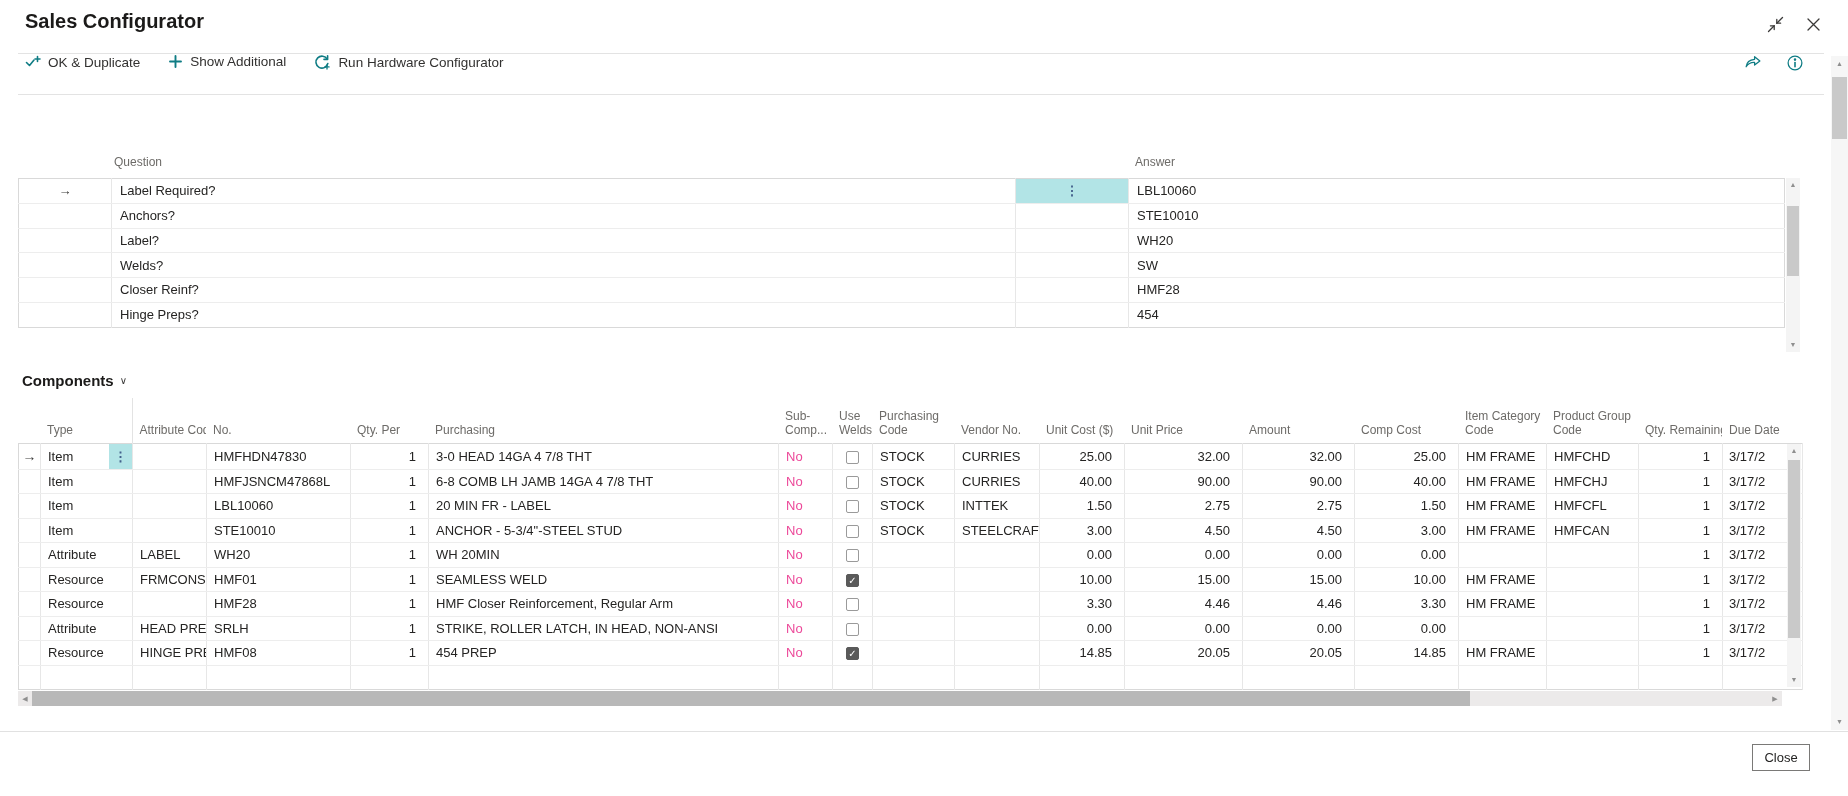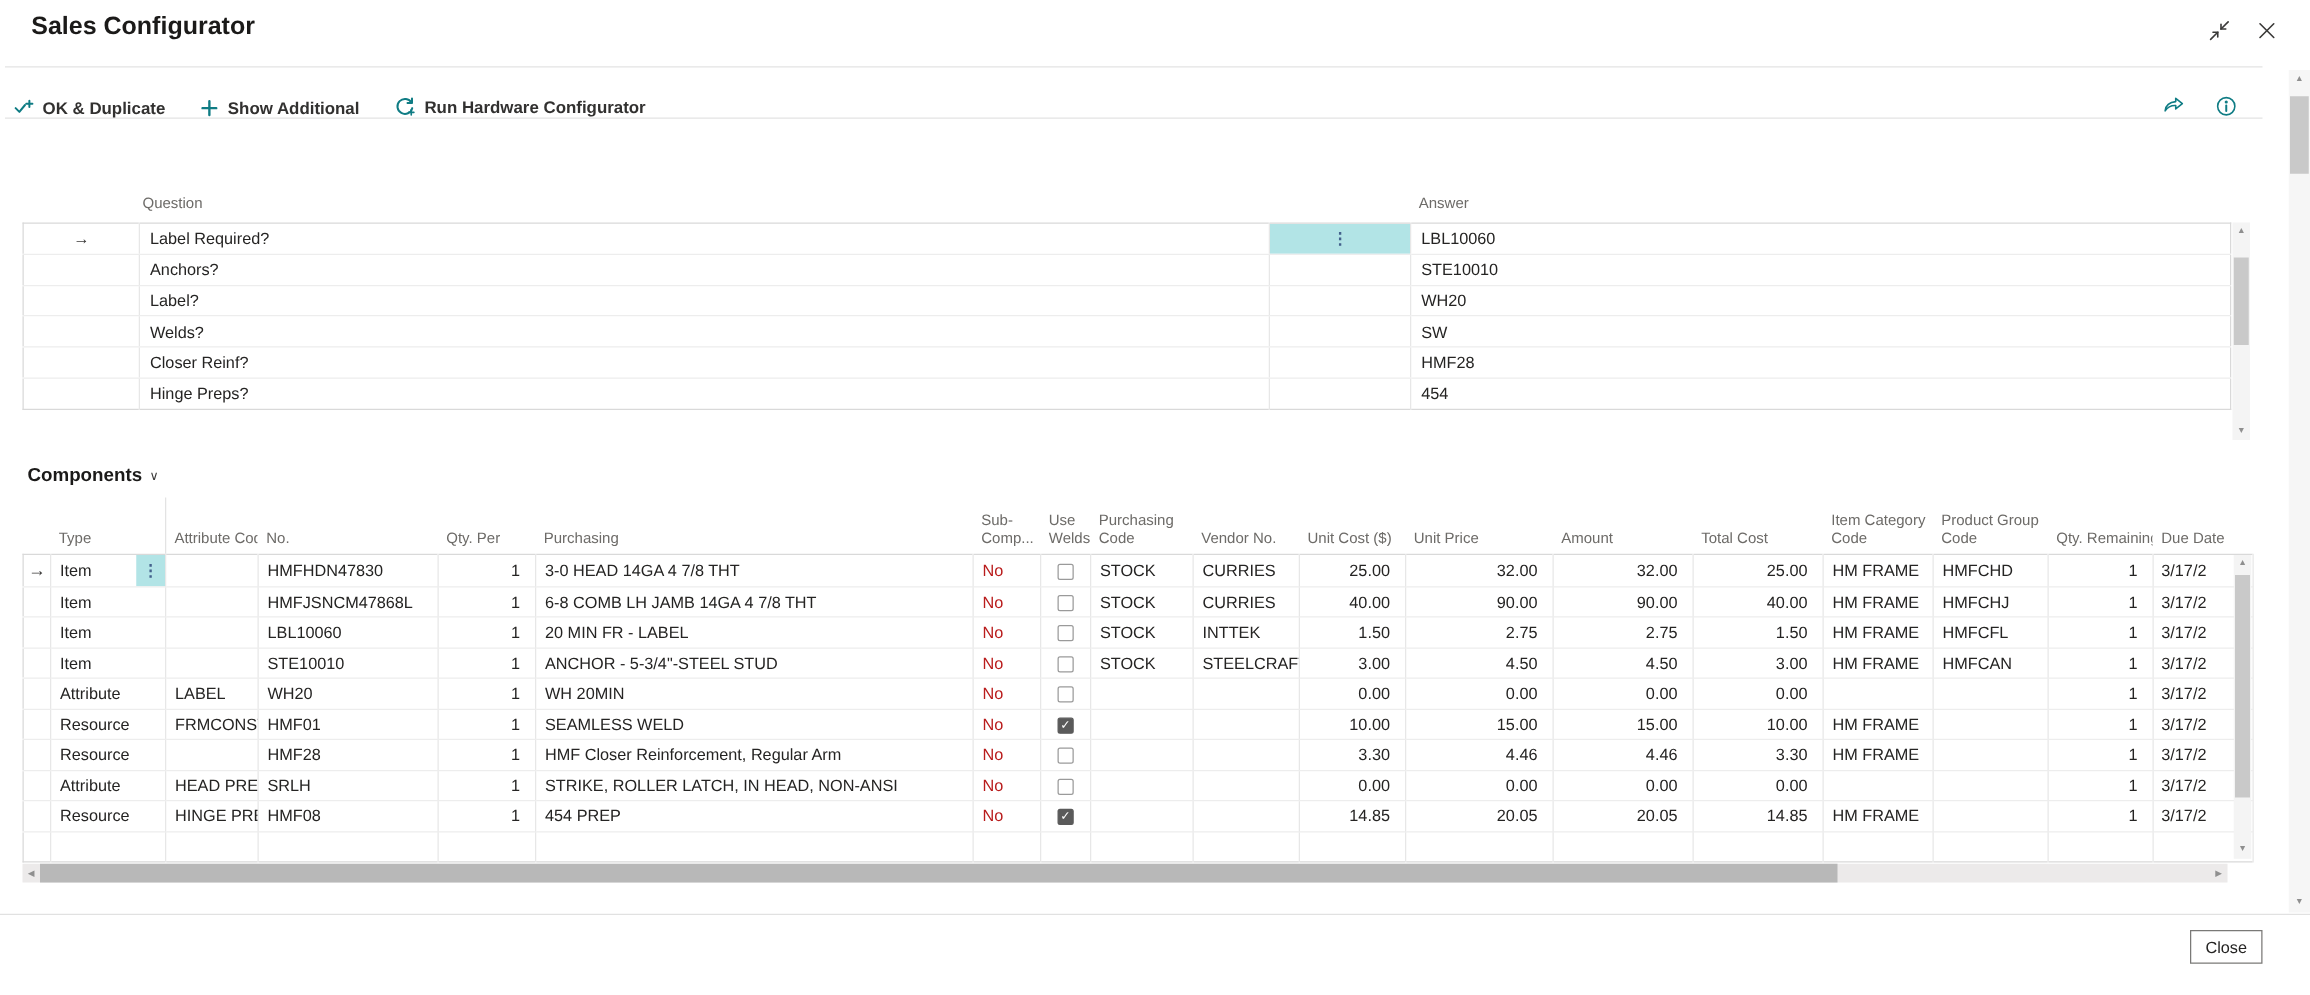--- a/index.html
+++ b/index.html
@@ -6,23 +6,23 @@
   html,body { width:1848px; height:796px; overflow:hidden; background:#fff;
     font-family:"Liberation Sans", sans-serif; color:#252423; }
   .abs { position:absolute; }
 
   
   .title { left:25px; top:10px; font-size:20px; font-weight:600; color:#1b1a19; }
   .win-controls { top:15px; right:26px; display:flex; gap:20px; align-items:center; }
   .win-btn { width:18px; height:18px; display:flex; align-items:center; justify-content:center; cursor:pointer; }
 
   
-  .toolbar { left:4px; top:53px; width:1806px; height:42px;
+  .toolbar { left:18px; top:53px; width:1806px; height:42px;
     border-top:1px solid #e3e3e3; border-bottom:1px solid #e3e3e3;
-    display:flex; align-items:flex-end; padding:0 20px 0 7px;font-weight:bold; }
+    display:flex; align-items:flex-start; padding:0 20px 0 7px; }
   .tb-action { display:flex; align-items:center; gap:7px; margin-right:28px; cursor:pointer; }
   .tb-action span { font-size:13.5px; color:#323130; }
   .tb-right { margin-left:auto; display:flex; gap:24px; align-items:center; }
 
   
   .q-labels { top:155px; left:0; height:20px; font-size:12px; color:#6d6b68; }
   .q-label-question { position:absolute; left:114px; }
   .q-label-answer { position:absolute; left:1135px; }
   table { border-collapse:collapse; table-layout:fixed; }
   .q-table { left:18px; top:178px; width:1766px; border:1px solid #d9d9d9; }
@@ -41,21 +41,21 @@
   .c-head { left:18px; top:398px; width:1784px; height:45px; }
   .c-head th { font-size:12px; font-weight:400; color:#6d6b68; text-align:left;
     vertical-align:bottom; padding:0 0 6px 7px; white-space:nowrap; overflow:hidden; }
   .c-head th.num { text-align:left; padding-right:12px; }
   .c-head th.sep { border-left:1px solid #e3e3e3; }
   .c-body { left:18px; top:443px; width:1784px; border:1px solid #d9d9d9; }
   .c-body td { height:24.5px; font-size:13px; white-space:nowrap; overflow:hidden;
     border-right:1px solid #e7e7e7; border-bottom:1px solid #ededed; padding:0 0 0 7px; }
   .c-body tr:last-child td { border-bottom:none; }
   td.num { text-align:right; padding:0 12px 0 0 !important; }
-  td.link { color:#b91c1c; }
+  td.link { color:#ec4899; }
   td.c-arrow { text-align:center; padding:0 !important; color:#3b3a39; font-size:14px; }
   td.c-check { padding:0 !important; text-align:center; vertical-align:middle; }
   td.c-date { padding-left:6px !important; }
   td.cur { padding:0 !important; }
   .type-wrap { display:flex; align-items:stretch; height:24.5px; }
   .type-wrap > span:first-child { padding-left:7px; align-self:center; }
   .cell-menu { margin-left:auto; width:23px; background:#b2e4e6; display:flex; align-items:center; justify-content:center; cursor:pointer; }
   .cb { display:inline-block; width:13px; height:13px; border:1px solid #9a9a9a; border-radius:2px;
     background:#fff; vertical-align:middle; line-height:12px; font-size:10px; cursor:pointer; }
   .cb.checked { background:#5a5a5a; border-color:#5a5a5a; color:#fff; }
@@ -241,21 +241,21 @@
       <div>Welds...</div>
     </th>
     <th>
       <div>Purchasing</div>
       <div>Code</div>
     </th>
     <th>Vendor No.</th>
     <th class="num">Unit Cost ($)</th>
     <th class="num">Unit Price</th>
     <th class="num">Amount</th>
-    <th class="num">Total Cost</th>
+    <th class="num">Comp Cost</th>
     <th>
       <div>Item Category</div>
       <div>Code</div>
     </th>
     <th>
       <div>Product Group</div>
       <div>Code</div>
     </th>
     <th class="num">Qty. Remaining</th>
     <th>Due Date</th>

